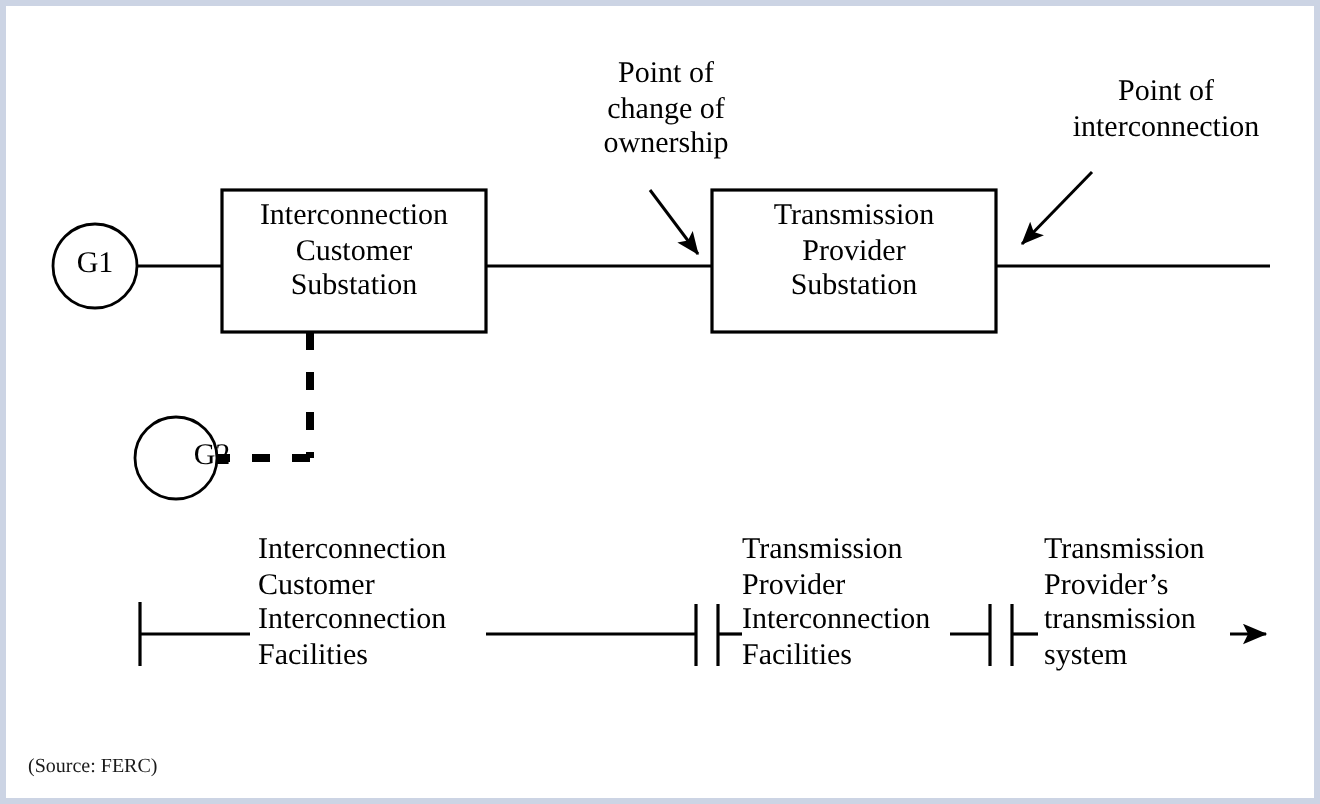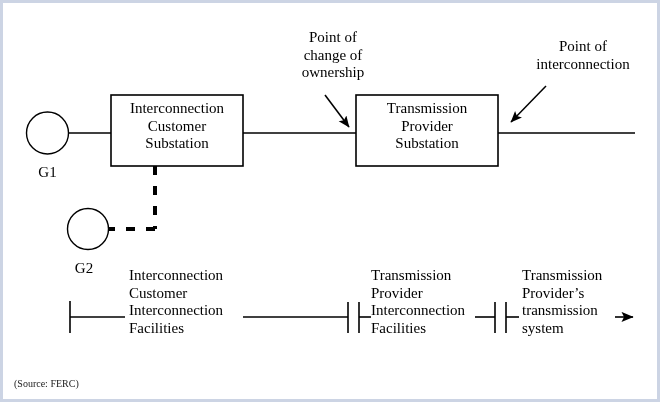--- a/index.html
+++ b/index.html
@@ -31,21 +31,20 @@
     white-space: pre-line;
     line-height: 1.18;
   }
   .box-label {
     text-align: center;
     font-size: 15px;
   }
   .node-label {
     text-align: center;
     font-size: 15px;
-    margin-top: 40px;
   }
   .callout {
     text-align: center;
     font-size: 15px;
   }
   .span-label {
     text-align: left;
     font-size: 15px;
   }
   .source-note {
@@ -99,21 +98,21 @@
     <line x1="472" y1="314" x2="492" y2="314" stroke="#000000" stroke-width="1.6"></line>
 
     <line x1="492" y1="299" x2="492" y2="330" stroke="#000000" stroke-width="1.6"></line>
     <line x1="503" y1="299" x2="503" y2="330" stroke="#000000" stroke-width="1.6"></line>
     <line x1="503" y1="314" x2="516" y2="314" stroke="#000000" stroke-width="1.6"></line>
 
     <line x1="612" y1="314" x2="630" y2="314" stroke="#000000" stroke-width="1.6" marker-end="url(#arrowhead)"></line>
   </svg>
 
   <div class="txt node-label" style="left:24px; top:121px; width:41px;">G1</div>
-  <div class="txt node-label" style="left:60px; top:217px; width:42px;text-align:center;">G2</div>
+  <div class="txt node-label" style="left:82px; top:217px; width:42px;text-align:center;">G2</div>
 
   <div class="txt box-label" style="left:110px; top:97px; width:128px;">Interconnection
 Customer
 Substation</div>
   <div class="txt box-label" style="left:355px; top:97px; width:138px;">Transmission
 Provider
 Substation</div>
 
   <div class="txt callout" style="left:275px; top:26px; width:110px;">Point of
 change of

